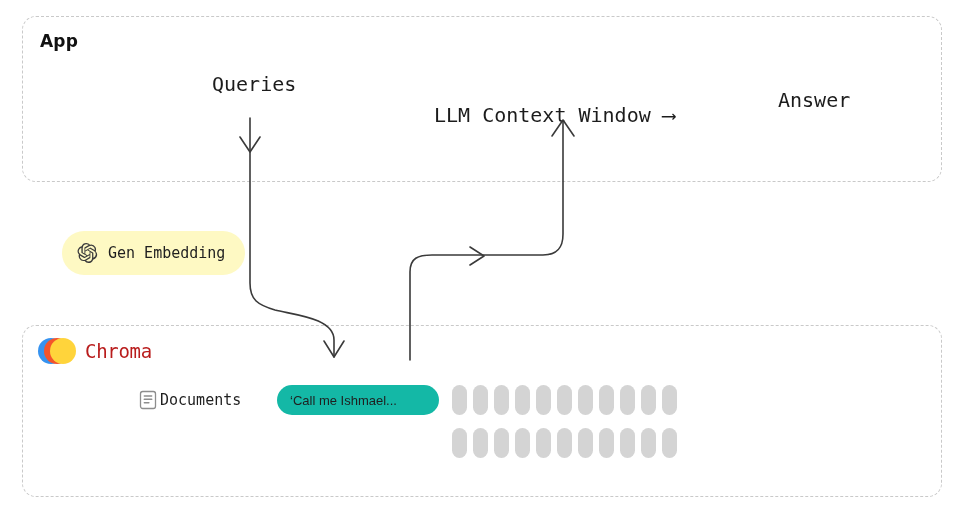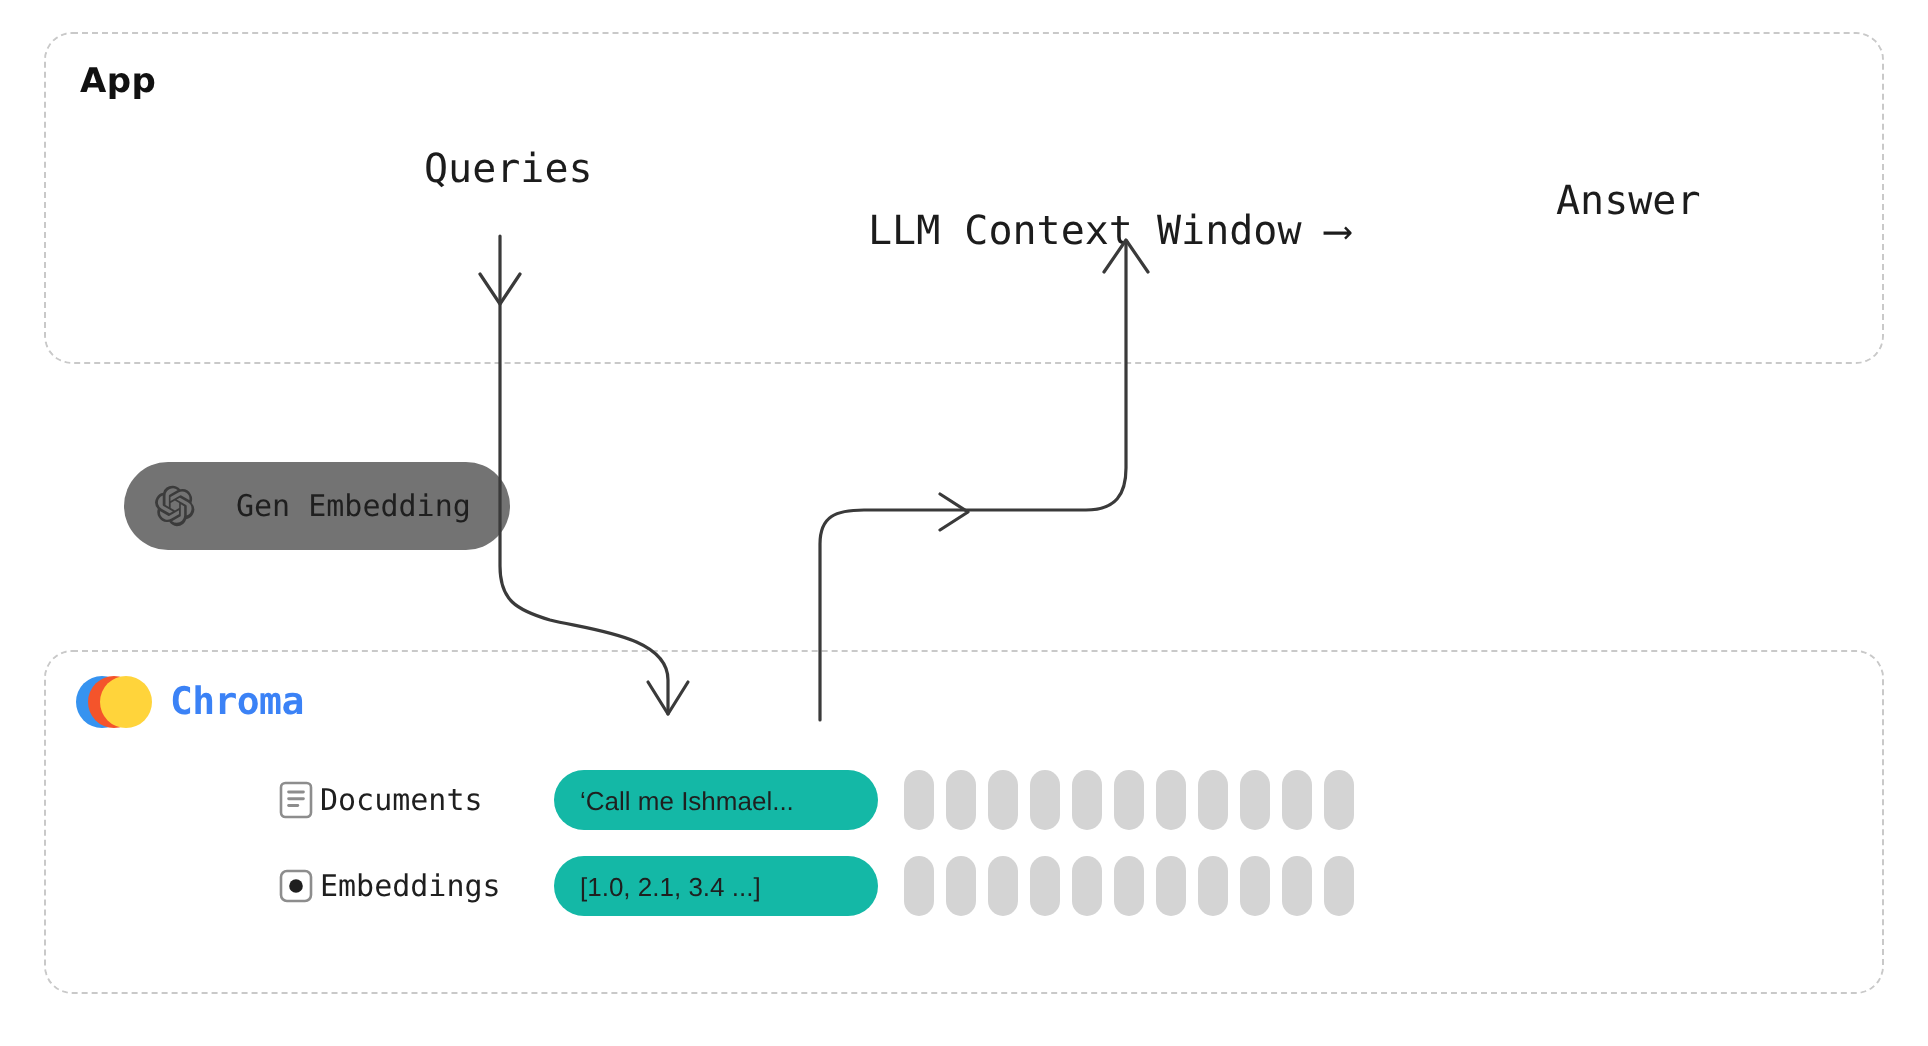--- a/index.html
+++ b/index.html
@@ -76,23 +76,23 @@
     top: 0;
     width: 26px;
     height: 26px;
     border-radius: 50%;
   }
   #chroma-logo .dot.blue  { left: 0px;  background: #3693f0; }
   #chroma-logo .dot.red   { left: 6px;  background: #f4542b; }
   #chroma-logo .dot.yellow{ left: 12px; background: #ffd43b; }
   #chroma-wordmark {
     font-family: "DejaVu Sans Mono", monospace;
-    font-weight: bold;
+    font-weight: normal;
     font-size: 19px;
-    color: #3b82f6;
+    color: #b91c1c;
     letter-spacing: -0.3px;
   }
 
   
   .flow-label {
     position: absolute;
     font-family: "DejaVu Sans Mono", monospace;
     font-size: 20px;
     color: #1c1c1c;
     white-space: nowrap;
@@ -104,22 +104,22 @@
 
   
   #gen-embedding {
     position: absolute;
     left: 62px;
     top: 231px;
     height: 44px;
     padding: 0 20px 0 14px;
     display: flex;
     align-items: center;
-    gap: 20px;
-    background: #737373;
+    gap: 10px;
+    background: #fef9c3;
     border-radius: 22px;
     box-sizing: border-box;
   }
   #gen-embedding .lbl {
     font-family: "DejaVu Sans Mono", monospace;
     font-size: 15px;
     color: #1f1f1f;
     white-space: nowrap;
   }
   .openai-icon { width: 22px; height: 22px; display: block; flex: none; }
@@ -234,28 +234,20 @@
     <svg class="row-icon" viewBox="0 0 20 20">
       <rect x="2.5" y="1.5" width="15" height="17" rx="2.2" fill="#ffffff" stroke="#8d8d8d" stroke-width="1.3"></rect>
       <rect x="5.6" y="5.2" width="8.8" height="1.5" rx="0.7" fill="#8d8d8d"></rect>
       <rect x="5.6" y="8.6" width="8.8" height="1.5" rx="0.7" fill="#8d8d8d"></rect>
       <rect x="5.6" y="12.0" width="6.0" height="1.5" rx="0.7" fill="#8d8d8d"></rect>
     </svg>
     <span class="row-label">Documents</span>
     <span class="value-pill">‘Call me Ishmael...</span>
   </div>
 
-  <div class="data-row" id="row-embeddings">
-    <svg class="row-icon" viewBox="0 0 20 20">
-      <rect x="2.5" y="2.5" width="15" height="15" rx="3" fill="#ffffff" stroke="#8d8d8d" stroke-width="1.3"></rect>
-      <circle cx="10" cy="10" r="3.4" fill="#1f1f1f"></circle>
-    </svg>
-    <span class="row-label">Embeddings</span>
-    <span class="value-pill">[1.0, 2.1, 3.4 ...]</span>
-  </div>
 
   <div class="bar-row" id="bars-documents">
       <span class="bar"></span>
       <span class="bar"></span>
       <span class="bar"></span>
       <span class="bar"></span>
       <span class="bar"></span>
       <span class="bar"></span>
       <span class="bar"></span>
       <span class="bar"></span>

